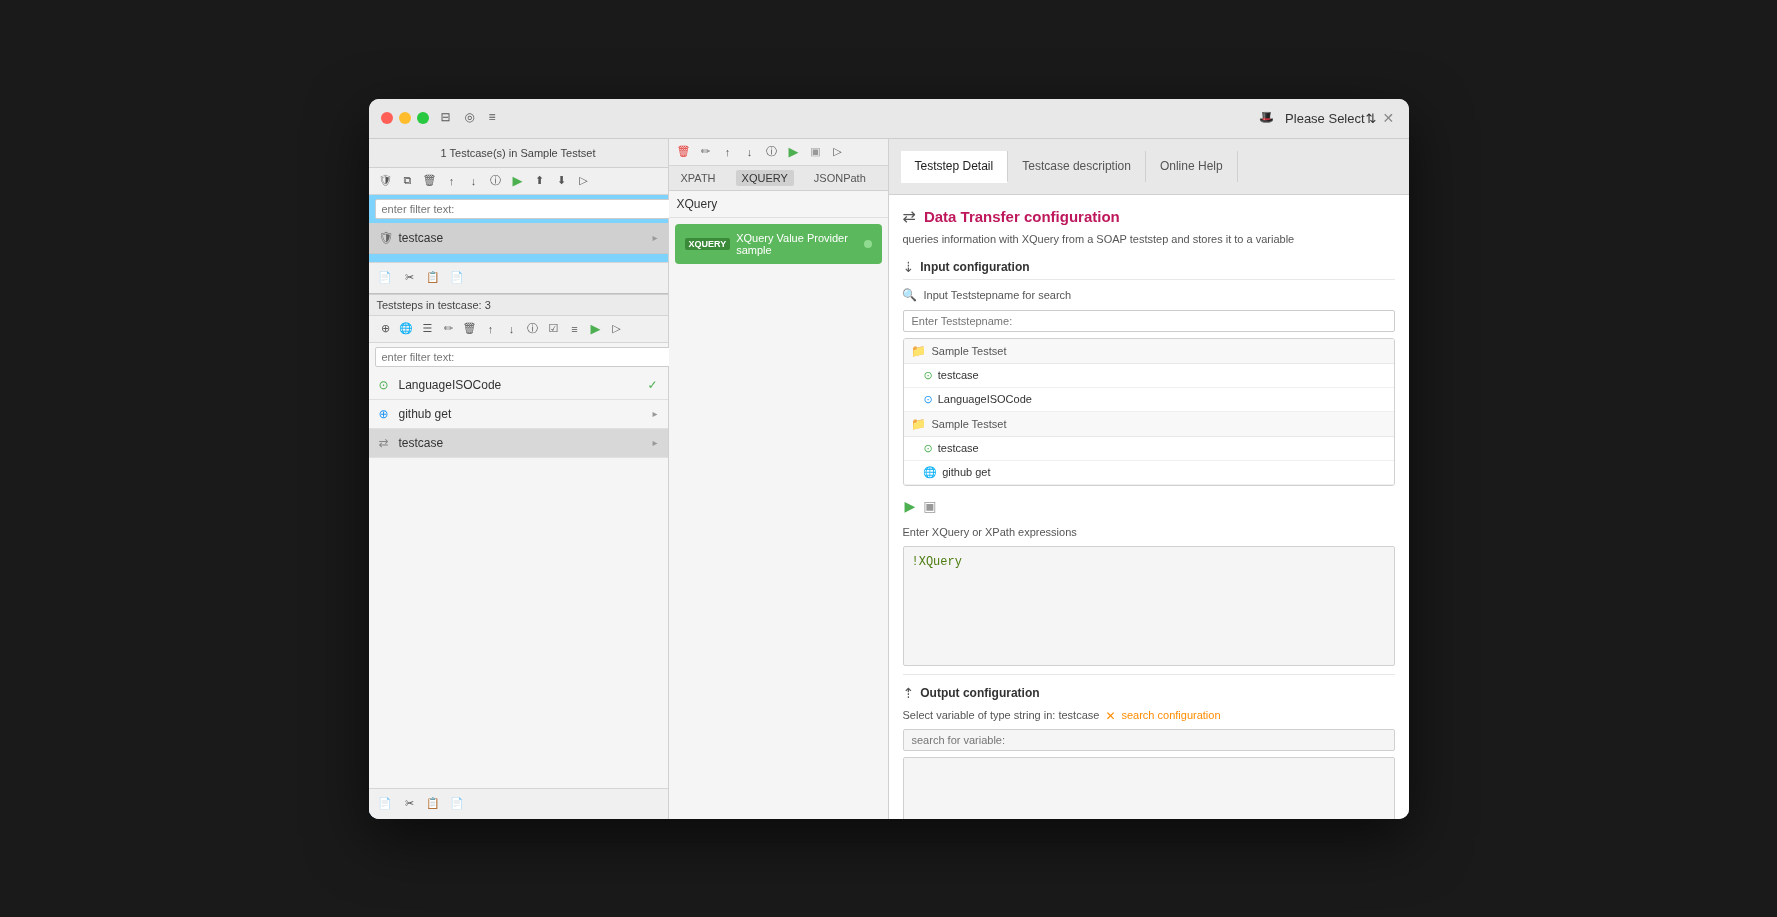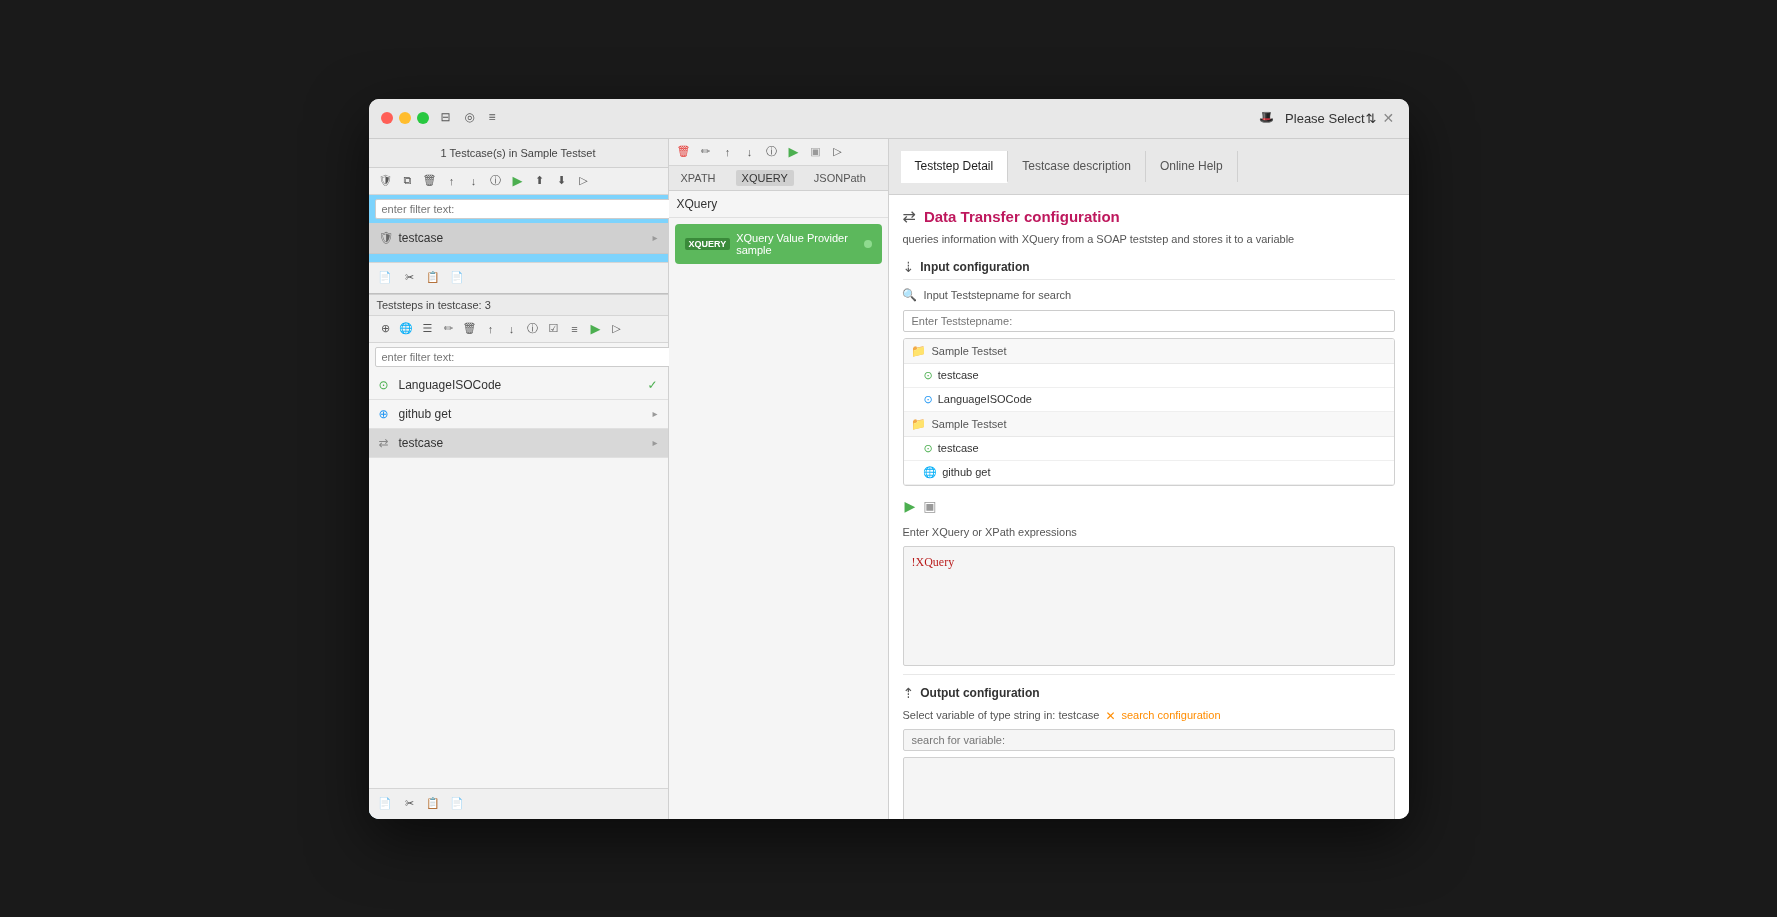--- a/index.html
+++ b/index.html
@@ -511,22 +511,22 @@
     .xquery-desc {
       font-size: 11px;
       color: #555;
       margin-bottom: 8px;
     }
     .xquery-editor {
       background: #f5f5f5;
       border: 1px solid #d0d0d0;
       padding: 8px;
       font-size: 12px;
-      font-family: Liberation Serif, serif;
-      color: #b91c1c;
+      font-family: Liberation Mono, monospace;
+      color: #4d7c0f;
       min-height: 120px;
       border-radius: 2px;
       margin-bottom: 6px;
     }
 
     
     .output-section {
       border-top: 1px solid #e8e8e8;
       padding-top: 10px;
       margin-top: 8px;

